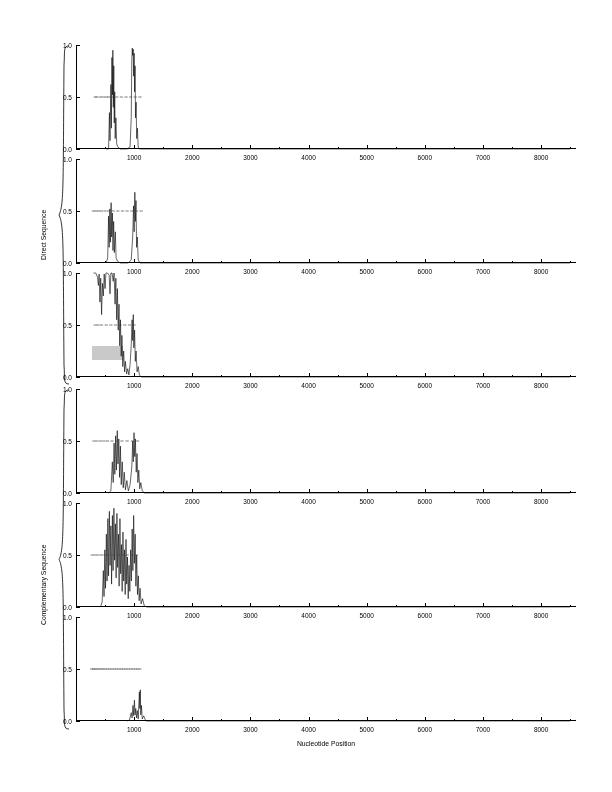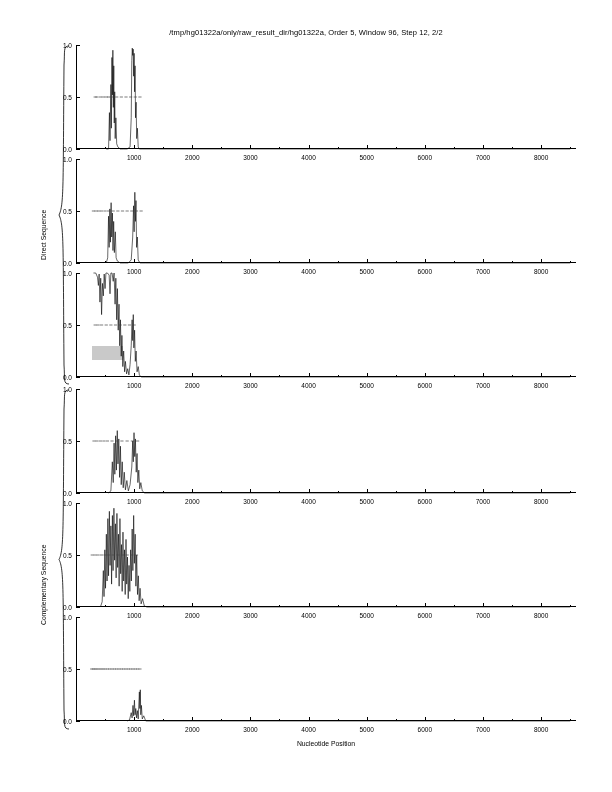--- a/index.html
+++ b/index.html
@@ -123,21 +123,20 @@
   .grayband {
     position: absolute;
     background: #c9c9c9;
   }
 </style>
 </head>
 <body>
 
 <div id="page">
 
-  <div class="title">/tmp/hg01322a/only/raw_result_dir/hg01322a, Order 5, Window 96, Step 12, 2/2</div>
 
   <svg class="brace" style="top:45px;height:340px;" width="12" height="340" viewBox="0 0 12 340">
     <path d="M11,1 C5,1 7,6 6,20 C5,140 6,160 1,170 C6,180 5,200 6,320 C7,334 5,339 11,339" fill="none" stroke="#000" stroke-width="0.8"></path>
   </svg>
   <div class="group-label" style="left:40px; top:260px;">Direct Sequence</div>
 
   <svg class="brace" style="top:389px;height:341px;" width="12" height="341" viewBox="0 0 12 341">
     <path d="M11,1 C5,1 7,6 6,20 C5,140 6,161 1,170.5 C6,180 5,201 6,321 C7,335 5,340 11,340" fill="none" stroke="#000" stroke-width="0.8"></path>
   </svg>
   <div class="group-label" style="left:40px; top:625px;">Complementary Sequence</div>

